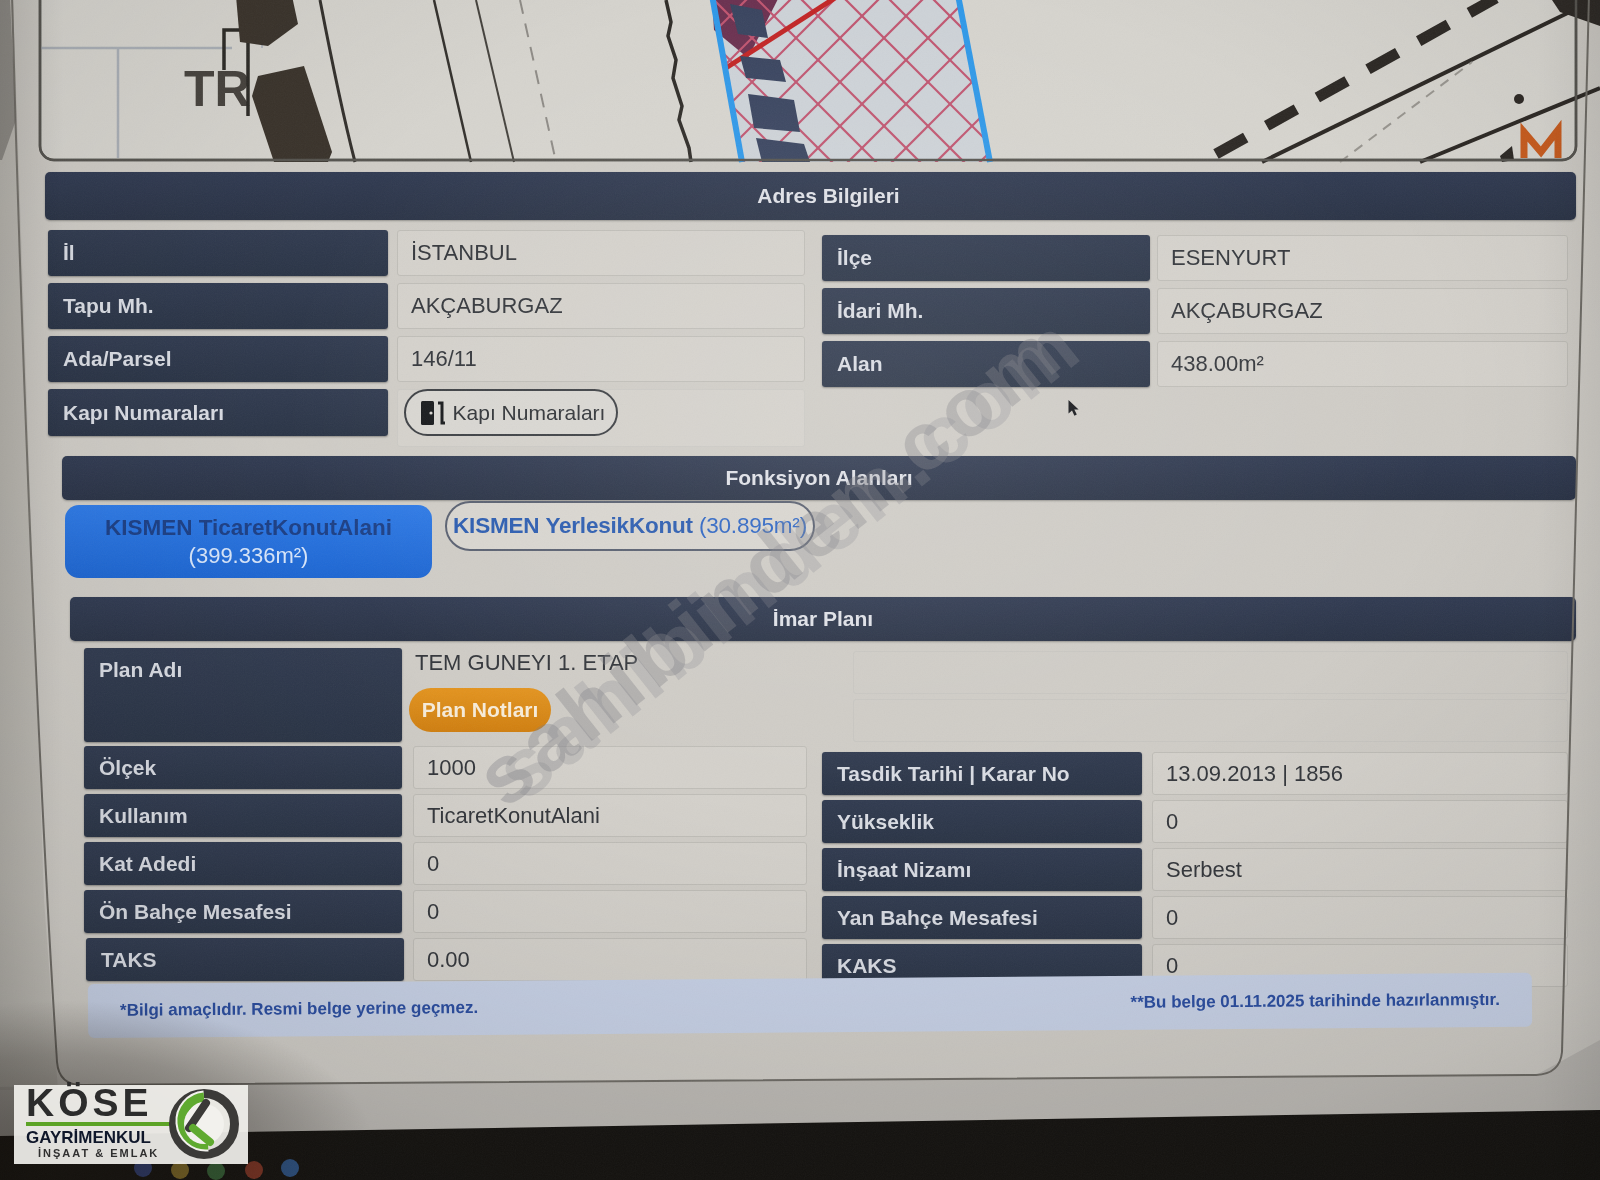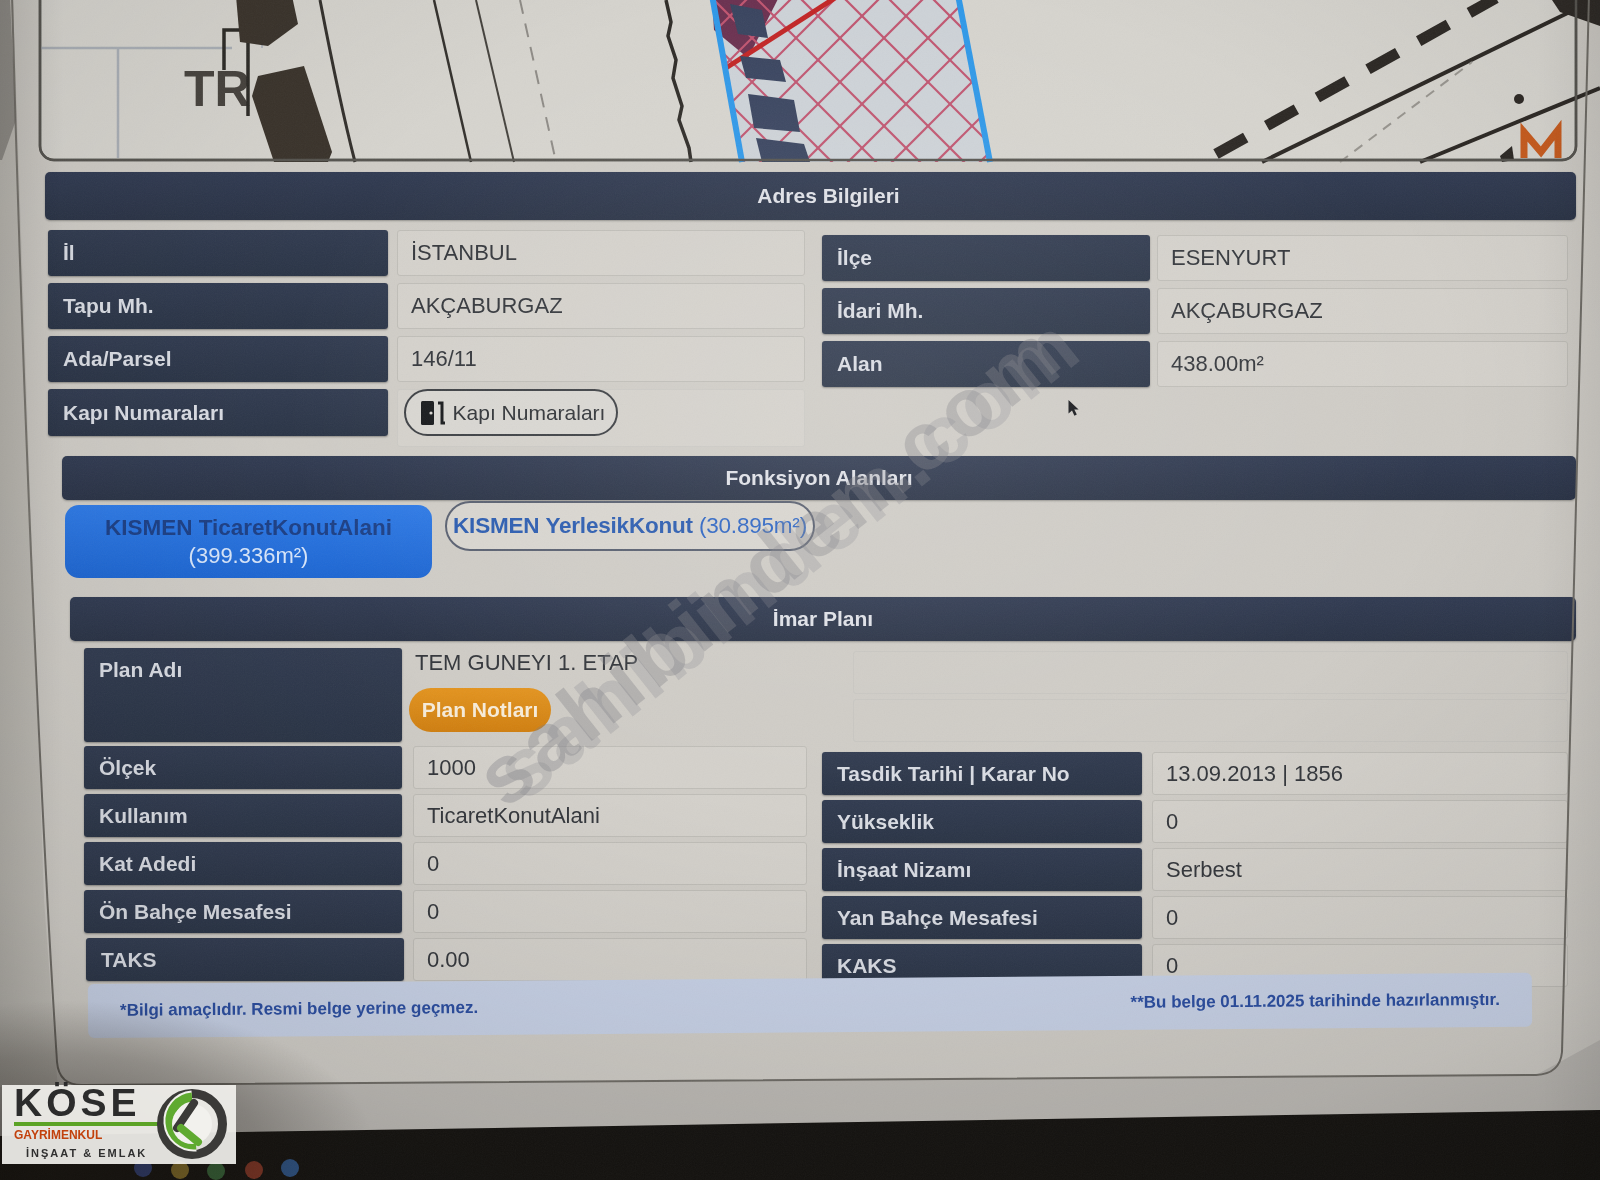--- a/index.html
+++ b/index.html
@@ -271,30 +271,30 @@
       <circle cx="216" cy="1171" r="9" fill="#4f9e55" opacity=".7"></circle>
       <circle cx="254" cy="1170" r="9" fill="#cc4f35" opacity=".7"></circle>
       <circle cx="290" cy="1168" r="9" fill="#3f7ed0" opacity=".7"></circle>
     </g>
 
     <polygon points="0,0 13,0 44,900 58,1090 0,1090" fill="#9a968f" opacity="0.25"></polygon>
 
     <polygon points="0,0 10,0 16,120 2,160 0,160" fill="#6e6a64" opacity="0.55"></polygon>
   </svg>
 
-  <div style="position:absolute;left:2px;top:1085px;width:234px;height:79px;z-index:60;
+  <div style="position:absolute;left:14px;top:1085px;width:234px;height:79px;z-index:60;
        background:rgba(242,241,237,0.92);">
 
     <div style="position:absolute;left:12px;top:-4px;font-size:39px;font-weight:bold;
          color:#2c2c2c;letter-spacing:4px;">KÖSE</div>
 
     <div style="position:absolute;left:12px;top:37px;width:146px;height:4px;background:#5ca326;"></div>
 
-    <div style="position:absolute;left:12px;top:43px;font-size:12px;font-weight:bold;
-         color:#c2410c;letter-spacing:0px;">GAYRİMENKUL</div>
+    <div style="position:absolute;left:12px;top:43px;font-size:17px;font-weight:bold;
+         color:#0f172a;letter-spacing:0px;">GAYRİMENKUL</div>
 
     <div style="position:absolute;left:24px;top:62px;font-size:11px;font-weight:bold;
          color:#2f2f2f;letter-spacing:2px;">İNŞAAT &amp; EMLAK</div>
 
     <svg width="76" height="76" viewBox="0 0 76 76" style="position:absolute;left:152px;top:2px;">
       <circle cx="38" cy="37" r="30.5" fill="none" stroke="#3b3a38" stroke-width="9"></circle>
       <path d="M38,10 A24,24 0 1 0 42,58" fill="none" stroke="#f2f1ed" stroke-width="13"></path>
       <path d="M38,10 A24,24 0 1 0 42,58" fill="none" stroke="#5faa30" stroke-width="9"></path>
       <circle cx="38" cy="37" r="20" fill="#f2f1ed"></circle>
       <line x1="40" y1="16" x2="23" y2="41" stroke="#3b3a38" stroke-width="8" stroke-linecap="round"></line>

